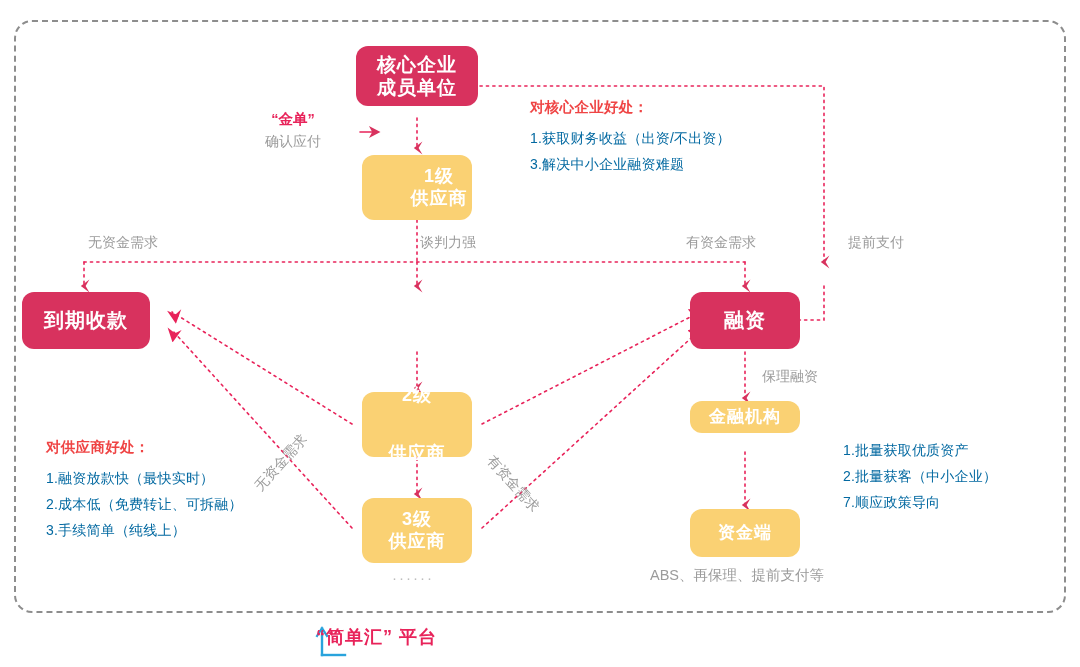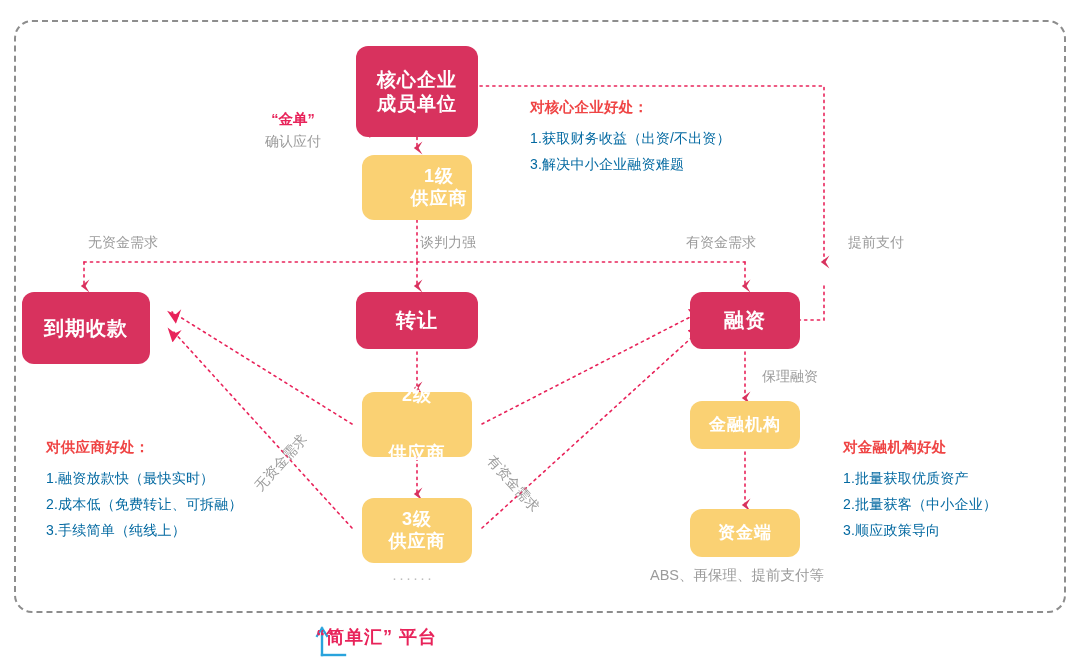--- a/index.html
+++ b/index.html
@@ -117,53 +117,50 @@
       <path d="M482,528 L700,330" marker-end="url(#ahd)"></path>
     </g>
 
     <g stroke="#29a3dc" stroke-width="2.4" fill="none" stroke-linecap="square">
       <path d="M322,655 L322,630"></path>
       <path d="M322,655 L345,655"></path>
       <path d="M322,628 L317,636 M322,628 L327,636" stroke-width="2.2"></path>
     </g>
   </svg>
 
-  <div class="node pink" style="left:356px; top:46px; width:122px; height:91px; font-size:19px;">
+  <div class="node pink" style="left:356px; top:46px; width:122px; height:60px; font-size:19px;">
     <span class="l1">核心企业</span>
     <span class="l2">成员单位</span>
   </div>
 
   <div class="node yellow" style="left:362px; top:155px; width:110px; height:65px; font-size:18px;padding-left:44px;">
     <span class="l1">1级</span>
     <span class="l2">供应商</span>
   </div>
 
-  <div class="node pink" style="left:22px; top:292px; width:128px; height:72px; font-size:20px;">
+  <div class="node pink" style="left:22px; top:292px; width:128px; height:57px; font-size:20px;">
     <span class="l1">到期收款</span>
   </div>
 
-  <div class="node pink" style="left:356px; top:292px; width:122px; height:57px; font-size:20px;">
-    <span class="l1">转让</span>
-  </div>
 
   <div class="node pink" style="left:690px; top:292px; width:110px; height:57px; font-size:20px;">
     <span class="l1">融资</span>
   </div>
 
   <div class="node yellow" style="left:362px; top:392px; width:110px; height:65px; font-size:18px;gap:36px;">
     <span class="l1">2级</span>
     <span class="l2">供应商</span>
   </div>
 
   <div class="node yellow" style="left:362px; top:498px; width:110px; height:65px; font-size:18px;">
     <span class="l1">3级</span>
     <span class="l2">供应商</span>
   </div>
 
-  <div class="node yellow" style="left:690px; top:401px; width:110px; height:48px; font-size:17px;">
+  <div class="node yellow" style="left:690px; top:401px; width:110px; height:32px; font-size:17px;">
     <span class="l1">金融机构</span>
   </div>
 
   <div class="node yellow" style="left:690px; top:509px; width:110px; height:48px; font-size:17px;">
     <span class="l1">资金端</span>
   </div>
 
   <div class="jd-label" style="left:238px; top:110px; width:110px;">
     <div class="jd-top">“金单”</div>
     <div class="jd-bot">确认应付</div>
@@ -188,23 +185,22 @@
   </div>
 
   <div class="benefit" style="left:46px; top:438px;">
     <div class="bt">对供应商好处：</div>
     <div class="bi">1.融资放款快（最快实时）</div>
     <div class="bi">2.成本低（免费转让、可拆融）</div>
     <div class="bi">3.手续简单（纯线上）</div>
   </div>
 
   <div class="benefit" style="left:843px; top:438px;">
-    <div class="bt">对金融机构好处</div>
     <div class="bi">1.批量获取优质资产</div>
     <div class="bi">2.批量获客（中小企业）</div>
-    <div class="bi">3.顺应政策导向</div>
+    <div class="bi">7.顺应政策导向</div>
   </div>
 
   <div class="footer">
     <span class="ftxt">“简单汇” 平台</span>
   </div>
 
 </div>
 
 </body></html>

